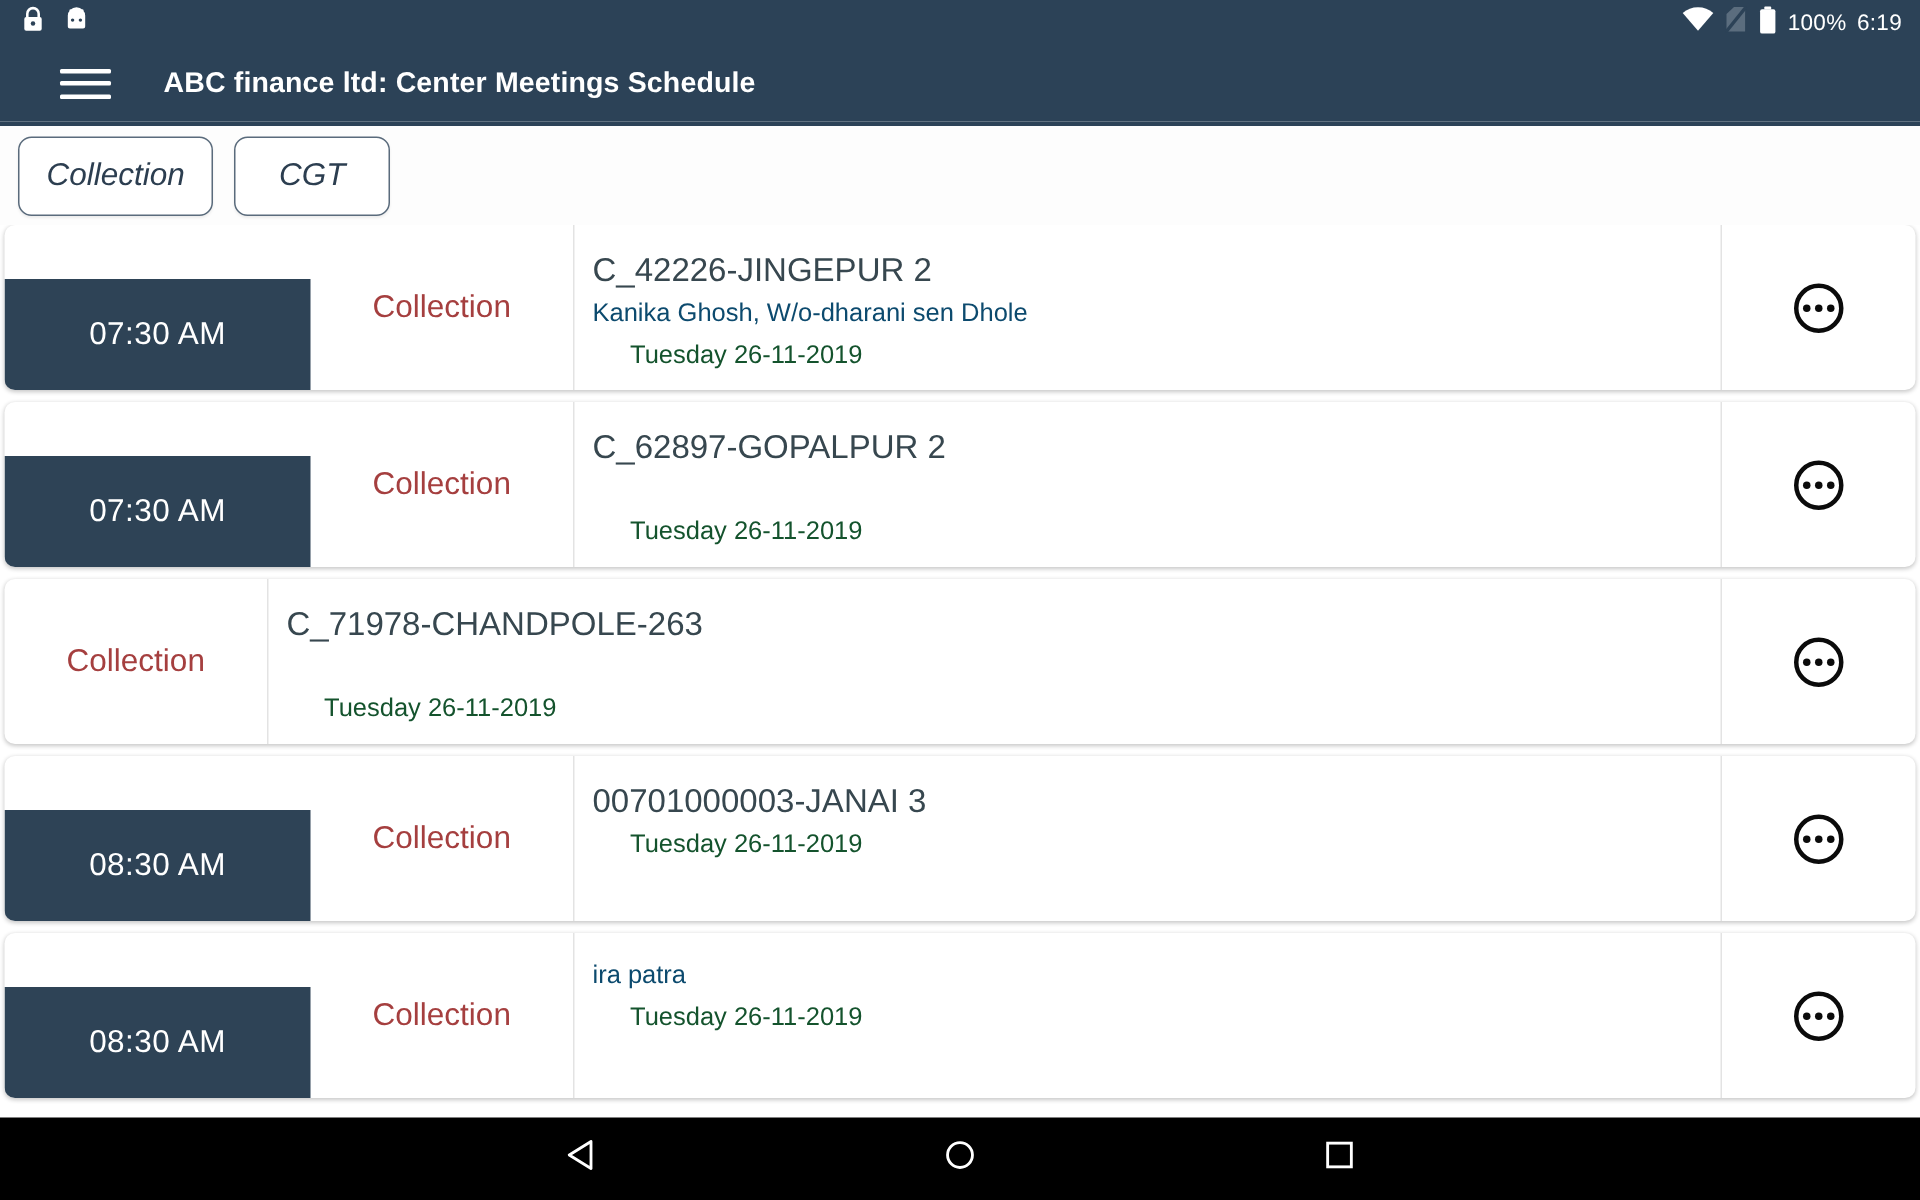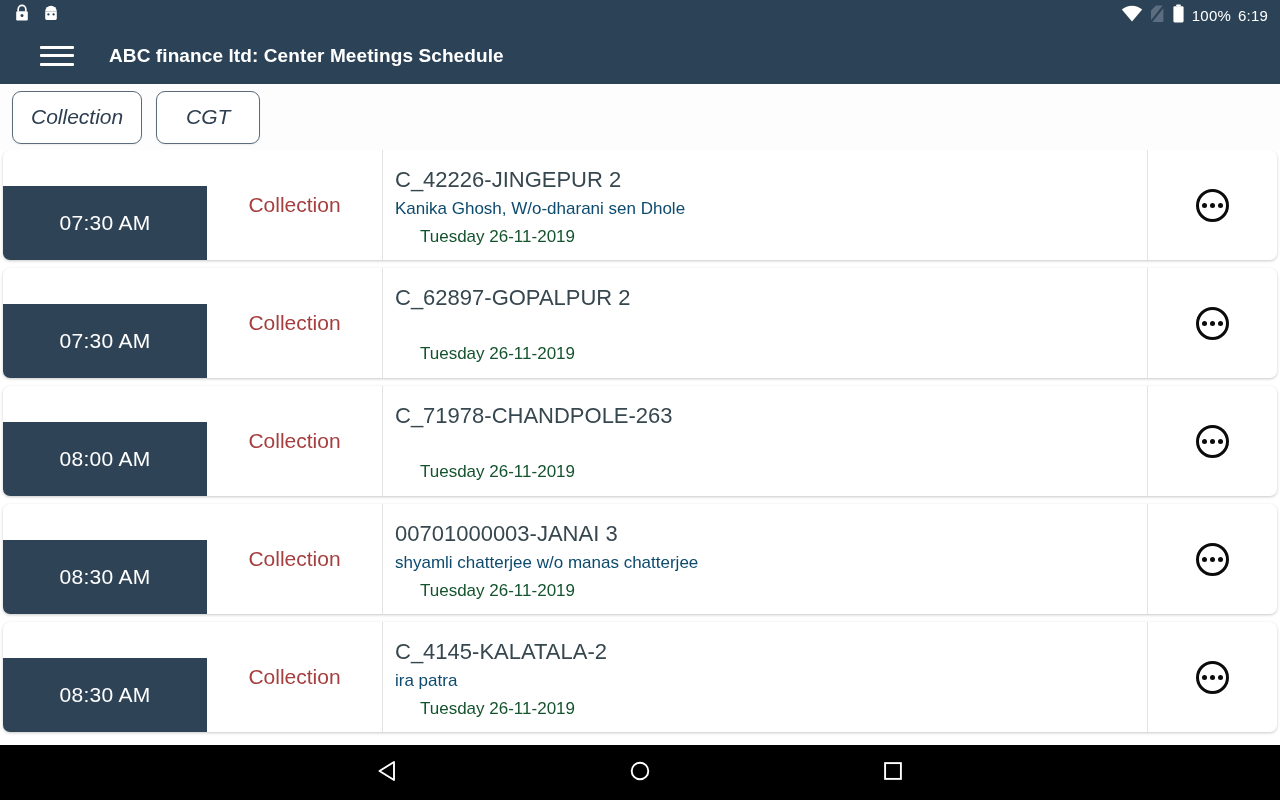--- a/index.html
+++ b/index.html
@@ -333,58 +333,55 @@
       <div class="row-action">
         <span class="dots-circle">
             <i></i>
             <i></i>
             <i></i>
           </span>
       </div>
     </div>
 
     <div class="row">
-      <div class="row-time">08:00 AM</div>
       <div class="row-type">Collection</div>
       <div class="row-detail">
         <div class="row-title">C_71978-CHANDPOLE-263</div>
         <div class="row-sub"></div>
         <div class="row-date">Tuesday 26-11-2019</div>
       </div>
       <div class="row-action">
         <span class="dots-circle">
             <i></i>
             <i></i>
             <i></i>
           </span>
       </div>
     </div>
 
     <div class="row">
       <div class="row-time">08:30 AM</div>
       <div class="row-type">Collection</div>
       <div class="row-detail">
         <div class="row-title">00701000003-JANAI 3</div>
-        <div class="row-sub">shyamli chatterjee w/o manas chatterjee</div>
         <div class="row-date">Tuesday 26-11-2019</div>
       </div>
       <div class="row-action">
         <span class="dots-circle">
             <i></i>
             <i></i>
             <i></i>
           </span>
       </div>
     </div>
 
     <div class="row">
       <div class="row-time">08:30 AM</div>
       <div class="row-type">Collection</div>
       <div class="row-detail">
-        <div class="row-title">C_4145-KALATALA-2</div>
         <div class="row-sub">ira patra</div>
         <div class="row-date">Tuesday 26-11-2019</div>
       </div>
       <div class="row-action">
         <span class="dots-circle">
             <i></i>
             <i></i>
             <i></i>
           </span>
       </div>

